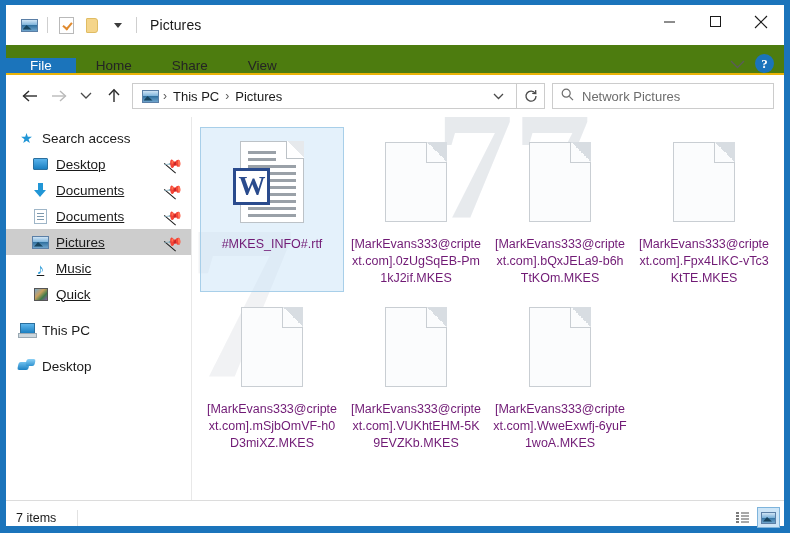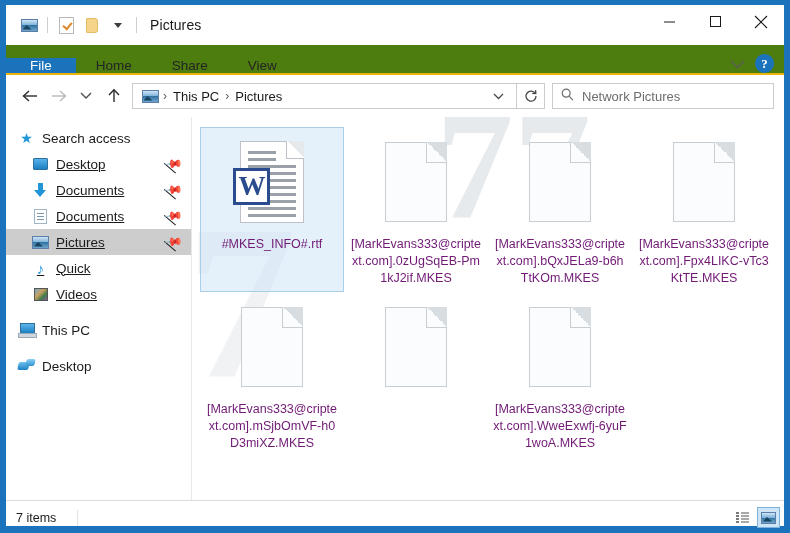--- a/index.html
+++ b/index.html
@@ -393,27 +393,27 @@
       </div>
       <div class="nav-item level2 selected">
         <span class="nav-ico">
             <span class="pic-icon"></span>
           </span>
         <span class="nav-label">Pictures</span>
         <span class="pin">📌</span>
       </div>
       <div class="nav-item level2">
         <span class="nav-ico i-music">♪</span>
+        <span class="nav-label">Music</span>
+      </div>
+      <div class="nav-item level2">
+        <span class="nav-ico">
+            <span class="i-videos"></span>
+          </span>
         <span class="nav-label">Quick</span>
-      </div>
-      <div class="nav-item level2">
-        <span class="nav-ico">
-            <span class="i-videos"></span>
-          </span>
-        <span class="nav-label">Videos</span>
       </div>
       <div class="spacer8"></div>
       <div class="nav-item root">
         <span class="nav-ico">
             <span class="i-thispc"></span>
           </span>
         <span class="nav-label">This PC</span>
       </div>
       <div class="spacer8"></div>
       <div class="nav-item root">
@@ -475,20 +475,21 @@
         <div class="thumb">
             <div class="page"></div>
           </div>
         <div class="file-name">[MarkEvans333@criptext.com].mSjbOmVF-h0D3miXZ.MKES</div>
       </div>
 
       <div class="file-cell">
         <div class="thumb">
             <div class="page"></div>
           </div>
+        <div class="file-name">[MarkEvans333@criptext.com].VUKhtEHM-5K9EVZKb.MKES</div>
       </div>
 
       <div class="file-cell">
         <div class="thumb">
             <div class="page"></div>
           </div>
         <div class="file-name">[MarkEvans333@criptext.com].WweExwfj-6yuF1woA.MKES</div>
       </div>
 
     </div>

